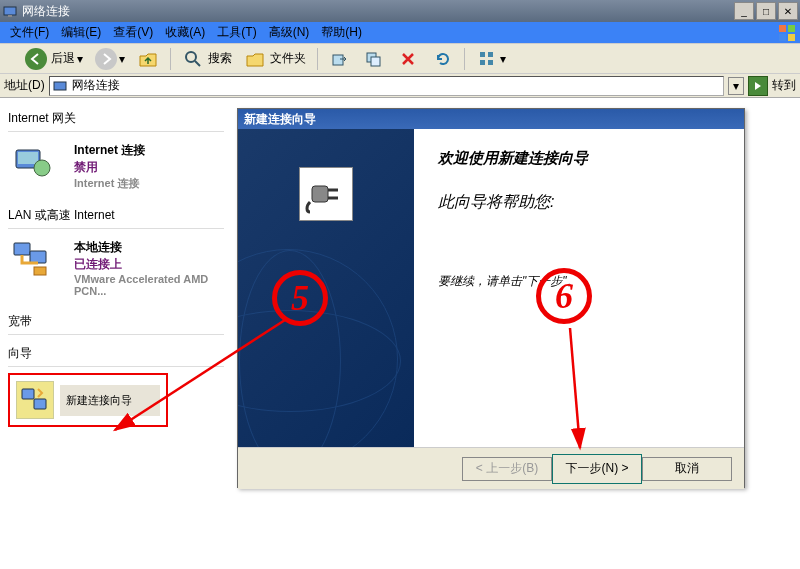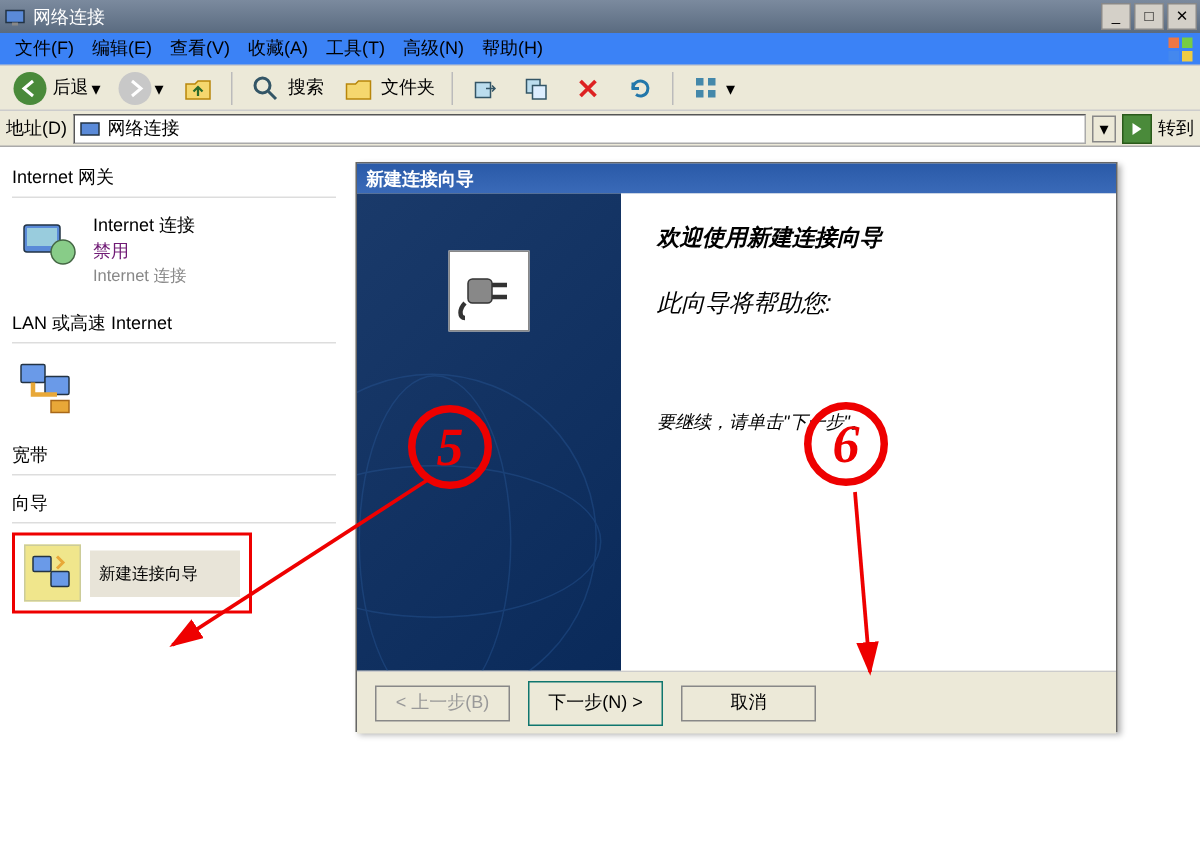--- a/index.html
+++ b/index.html
@@ -11,39 +11,39 @@
 .titlebar .title { flex: 1; font-size: 12px; }
 .titlebar .winbtns { display: flex; gap: 2px; }
 .titlebar .winbtn { width: 20px; height: 18px; background: #d4d0c8; border: 1px solid #888; display: flex; align-items: center; justify-content: center; font-size: 10px; color: #000; cursor: pointer; }
 
 
 .menubar { background: #3b82f6; height: 22px; display: flex; align-items: center; padding: 0 4px; border-bottom: 1px solid #ccc; position: relative; }
 .menubar .menuitem { padding: 2px 6px; cursor: pointer; }
 .menubar .xp-logo { position: absolute; right: 4px; top: 2px; width: 18px; height: 18px; }
 
 
-.toolbar { background: #ece9d8; height: 30px; display: flex; align-items: center; padding: 0 4px; border-bottom: 1px solid #ccc; gap: 2px; }
+.toolbar { background: #ece9d8; height: 30px; display: flex; align-items: center; padding: 0 20px; border-bottom: 1px solid #ccc; gap: 2px; }
 .tbtn { display: flex; align-items: center; padding: 2px 4px; cursor: pointer; border: 1px solid transparent; }
 .tbtn .ticon { width: 22px; height: 22px; display: inline-flex; align-items: center; justify-content: center; border-radius: 11px; }
 .tbtn .tlabel { margin-left: 4px; }
 .sep { width: 1px; height: 22px; background: #bbb; margin: 0 4px; }
 
 
 .addressbar { background: #ece9d8; height: 24px; display: flex; align-items: center; padding: 0 4px; border-bottom: 1px solid #aaa; gap: 4px; }
 .addressbar .addrlabel { }
 .addressbar .addrinput { flex: 1; display: flex; align-items: center; background: #fff; border: 1px inset #aaa; height: 20px; padding: 0 2px; }
 .addressbar .addrinput .aicon { width: 16px; height: 16px; margin-right: 4px; }
 .addressbar .dropbtn { width: 16px; height: 18px; background: #ece9d8; border: 1px solid #888; display: flex; align-items: center; justify-content: center; cursor: pointer; }
 .addressbar .gobtn { width: 20px; height: 20px; background: #4a8a3a; border: 1px solid #2a5a1a; display: flex; align-items: center; justify-content: center; color: #fff; cursor: pointer; }
 
 
 .content { display: flex; height: calc(569px - 22px - 22px - 30px - 24px); background: #fff; }
 .leftpane { width: 232px; padding: 8px 8px; background: #fff; overflow: hidden; }
 .section-header { font-weight: normal; font-size: 12px; padding: 4px 0; border-bottom: 1px solid #ddd; margin-bottom: 6px; color: #000; }
-.conn-item { display: flex; gap: 8px; padding: 4px 2px; margin-bottom: 8px; }
+.conn-item { display: flex; gap: 20px; padding: 4px 2px; margin-bottom: 8px; font-weight: bold; }
 .conn-item .cicon { width: 44px; height: 40px; flex-shrink: 0; display: flex; align-items: center; justify-content: center; }
 .conn-item .ctext .cname { color: #000; }
 .conn-item .ctext .cstatus { color: #701a75; }
 .conn-item .ctext .cdetail { color: #888; font-size: 11px; }
 
 .wizard-item { border: 2px solid #e00; padding: 6px; display: flex; gap: 6px; align-items: center; width: 160px; }
 .wizard-item .wicon { width: 38px; height: 38px; background: #f0e68c; border: 1px solid #cc9; display: flex; align-items: center; justify-content: center; }
 .wizard-item .wlabelbox { background: #e8e4d8; padding: 8px 6px; font-size: 11px; flex: 1; }
 
 .rightpane { flex: 1; position: relative; }
@@ -57,21 +57,21 @@
 .dialog .dleft .globe::before, .dialog .dleft .globe::after { content: ""; position: absolute; border: 1px solid #2a5a9a; border-radius: 50%; }
 .dialog .dleft .globe::before { width: 220px; height: 100px; left: 0; top: 60px; }
 .dialog .dleft .globe::after { width: 100px; height: 220px; left: 60px; top: 0; }
 .dialog .dleft .plugicon { width: 54px; height: 54px; background: #fff; border: 1px solid #888; display: flex; align-items: center; justify-content: center; }
 .dialog .dright { flex: 1; padding: 20px 24px; background: #fff; }
 .dialog .dright h2 { font-size: 15px; font-weight: bold; margin-bottom: 24px; }
 .dialog .dright .sub { font-size: 16px; margin-bottom: 8px; }
 .dialog .dright ul { list-style: disc; padding-left: 24px; margin-bottom: 30px; }
 .dialog .dright ul li { margin-bottom: 10px; font-size: 12px; }
 .dialog .dright .cont { font-size: 12px; margin-top: 60px; }
-.dialog .dbuttons { height: 42px; background: #ece9d8; border-top: 1px solid #ccc; display: flex; align-items: center; padding: 0 12px; gap: 12px; }
+.dialog .dbuttons { height: 42px; background: #ece9d8; border-top: 1px solid #ccc; display: flex; align-items: center; justify-content: flex-end; padding: 0 12px; gap: 0; }
 .dialog .dbuttons button { width: 90px; height: 24px; font-size: 12px; background: #ece9d8; border: 1px solid #888; cursor: pointer; font-family: inherit; }
 .dialog .dbuttons button:disabled { color: #999; }
 .dialog .dbuttons .nextbtn { border: 1px solid #0f766e; height: 30px; }
 
 
 .anno { position: absolute; z-index: 100; pointer-events: none; }
 .circle5 { left: 272px; top: 270px; }
 .circle6 { left: 536px; top: 268px; }
 .anno-circle { width: 56px; height: 56px; border: 5px solid #e00; border-radius: 50%; display: flex; align-items: center; justify-content: center; font-size: 36px; color: #e00; font-weight: bold; font-style: italic; font-family: Georgia, serif; }
 .arrow { position: absolute; z-index: 99; pointer-events: none; }
@@ -244,20 +244,25 @@
 
     <div class="section-header">LAN 或高速 Internet</div>
     <div class="conn-item">
       <div class="cicon">
         <svg width="40" height="40" viewBox="0 0 40 40">
             <rect x="2" y="4" width="16" height="12" rx="1" fill="#6a9ae8" stroke="#234"></rect>
             <rect x="18" y="12" width="16" height="12" rx="1" fill="#6a9ae8" stroke="#234"></rect>
             <path d="M10 16v8h16" stroke="#e8a838" stroke-width="3" fill="none"></path>
             <rect x="22" y="28" width="12" height="8" fill="#e8a838" stroke="#a86818"></rect>
           </svg>
+      </div>
+      <div class="ctext">
+        <div class="cname">本地连接</div>
+        <div class="cstatus">已连接上</div>
+        <div class="cdetail">VMware Accelerated AMD PCN...</div>
       </div>
     </div>
 
     <div class="section-header">宽带</div>
 
     <div class="section-header">向导</div>
     <div class="wizard-item">
       <div class="wicon">
         <svg width="30" height="30" viewBox="0 0 30 30">
             <rect x="2" y="4" width="12" height="10" rx="1" fill="#6a9ae8" stroke="#234"></rect>

